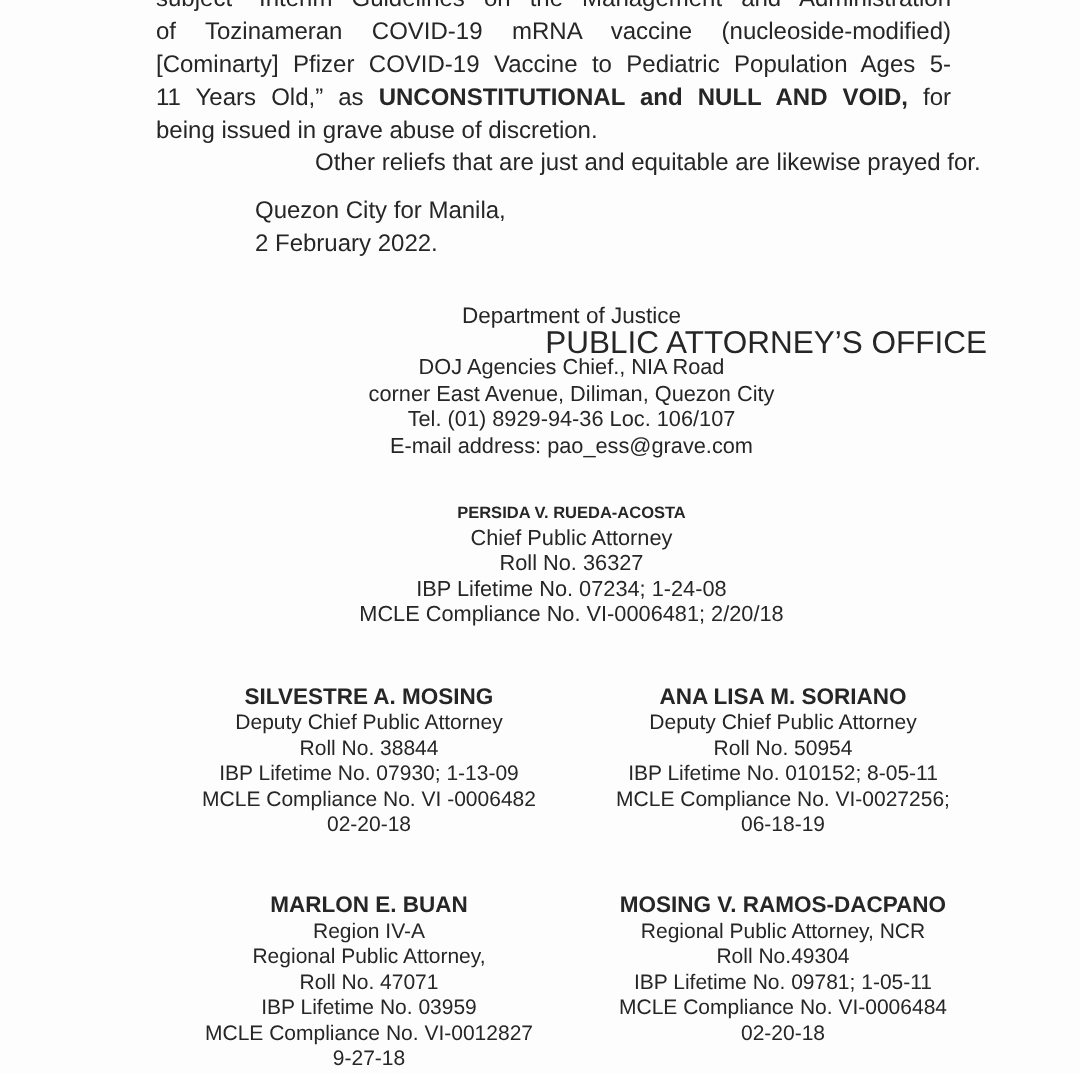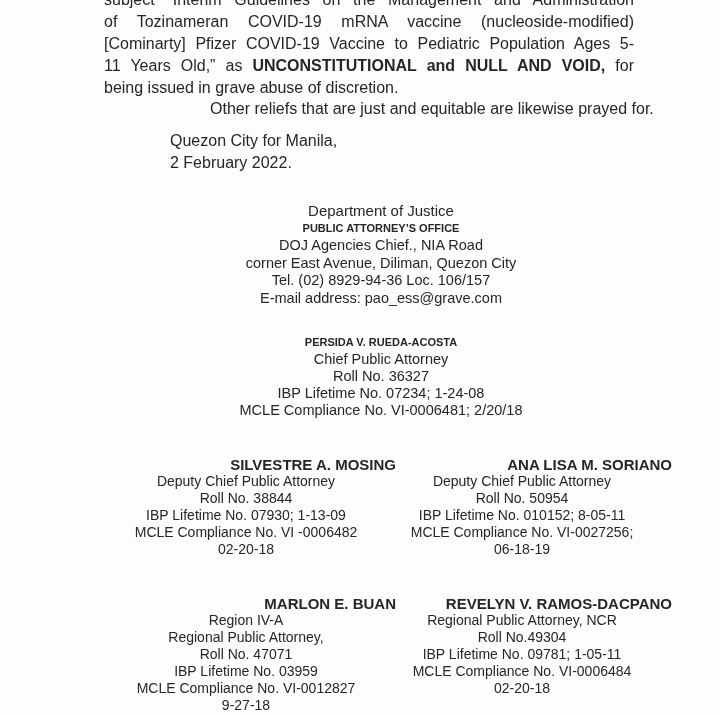--- a/index.html
+++ b/index.html
@@ -63,36 +63,36 @@
     width: 554px;
     text-align: center;
   }
   .office-block {
     top: 192px;
     line-height: 17.5px;
     font-size: 14.5px;
     margin-top: 10px;
   }
   .office-department { font-size: 15px; }
-  .office-name { font-size: 11px; font-weight: 700; }
+  .office-name { font-size: 21px; font-weight: 400; text-align: right; }
 
   .chief-block {
     top: 334px;
     line-height: 17px;
     font-size: 14.5px;
   }
   .attorney-name-lg { font-size: 11px; font-weight: 700; }
 
   .attorney-col {
     width: 300px;
     text-align: center;
     line-height: 17px;
     font-size: 14px;
   }
-  .attorney-name { font-size: 15px; font-weight: 700; text-align: right; }
+  .attorney-name { font-size: 15px; font-weight: 700; }
   .col-left  { left: 96px; }
   .col-right { left: 372px; }
   .row1 { top: 456px; }
   .row2 { top: 595px; }
 </style>
 </head>
 <body style="background: rgb(253, 253, 253); color: rgb(38, 38, 38);">
 
 <div class="page">
 
@@ -109,21 +109,21 @@
   <div class="abs dateline">
     <div>Quezon City for Manila,</div>
     <div>2 February 2022.</div>
   </div>
 
   <div class="abs centered-block office-block">
     <div class="office-department">Department of Justice</div>
     <div class="office-name">PUBLIC ATTORNEY’S OFFICE</div>
     <div>DOJ Agencies Chief., NIA Road</div>
     <div>corner East Avenue, Diliman, Quezon City</div>
-    <div>Tel. (02) 8929-94-36 Loc. 106/157</div>
+    <div>Tel. (01) 8929-94-36 Loc. 106/107</div>
     <div>E-mail address: pao_ess@grave.com</div>
   </div>
 
   <div class="abs centered-block chief-block">
     <div class="attorney-name-lg">PERSIDA V. RUEDA-ACOSTA</div>
     <div>Chief Public Attorney</div>
     <div>Roll No. 36327</div>
     <div>IBP Lifetime No. 07234; 1-24-08</div>
     <div>MCLE Compliance No. VI-0006481; 2/20/18</div>
   </div>
@@ -150,21 +150,21 @@
     <div class="attorney-name">MARLON E. BUAN</div>
     <div>Region IV-A</div>
     <div>Regional Public Attorney,</div>
     <div>Roll No. 47071</div>
     <div>IBP Lifetime No. 03959</div>
     <div>MCLE Compliance No. VI-0012827</div>
     <div>9-27-18</div>
   </div>
 
   <div class="abs attorney-col col-right row2">
-    <div class="attorney-name">REVELYN V. RAMOS-DACPANO</div>
+    <div class="attorney-name">MOSING V. RAMOS-DACPANO</div>
     <div>Regional Public Attorney, NCR</div>
     <div>Roll No.49304</div>
     <div>IBP Lifetime No. 09781; 1-05-11</div>
     <div>MCLE Compliance No. VI-0006484</div>
     <div>02-20-18</div>
   </div>
 
 </div>
 
 </body></html>

